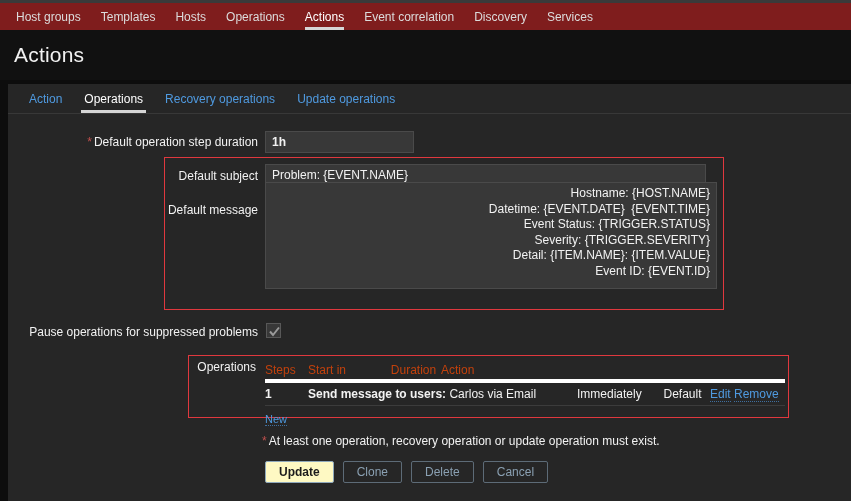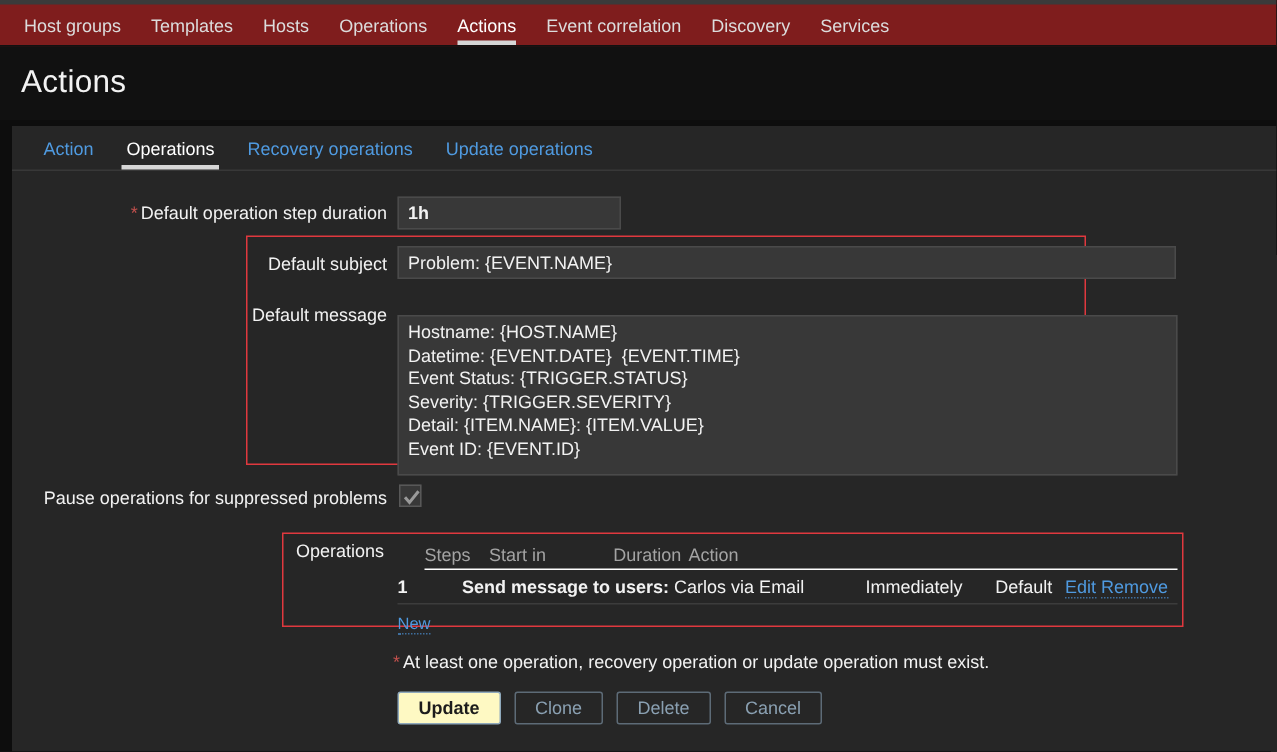--- a/index.html
+++ b/index.html
@@ -193,24 +193,23 @@
     top: 360px;
     width: 520px;
     font-size: 12px;
   }
   .optable .hdr, .optable .row {
     display: flex;
     align-items: center;
     height: 20px;
   }
   .optable .hdr {
-    color: #a3a3a3;
-    border-bottom: 1px solid #ffffff;
+    color: #c2410c;
+    border-bottom: 4px solid #ffffff;
     height: 19px;
-    margin-left: 18px;
   }
   .optable .row {
     border-bottom: 1px solid #3c3c3c;
     height: 22px;
   }
   .c-steps    { width: 43px; flex: none; }
   .c-details  { width: 269px; flex: none; }
   .c-start    { width: 78px; flex: none; }
   .c-duration { width: 55px; flex: none; text-align: center; }
   .c-action   { width: 70px; flex: none; }
@@ -325,24 +324,24 @@
 </div>
 
 <div class="lbl" style="left:76px; top:135px; width:182px;">
   <span class="req">*</span><span>Default operation step duration</span>
 </div>
 <input class="inp bold" style="left: 265px; top: 131px; width: 149px; height: 22px;" value="1h">
 
 <div class="redbox" style="left:164px; top:157px; width:560px; height:153px;"></div>
 
 <div class="lbl" style="left:100px; top:169px; width:158px;">Default subject</div>
-<input class="inp" style="left: 265px; top: 164px; width: 519px; height: 22px;" value="Problem: {EVENT.NAME}">
+<input class="inp" style="left: 265px; top: 164px; width: 441px; height: 22px;" value="Problem: {EVENT.NAME}">
 
 <div class="lbl" style="left:100px; top:203px; width:158px;">Default message</div>
-<textarea class="inp" style="left: 265px; top: 210px; width: 520px; height: 107px;">Hostname: {HOST.NAME}
+<textarea class="inp" style="left: 265px; top: 182px; width: 452px; height: 107px; text-align: right;">Hostname: {HOST.NAME}
 Datetime: {EVENT.DATE}  {EVENT.TIME}
 Event Status: {TRIGGER.STATUS}
 Severity: {TRIGGER.SEVERITY}
 Detail: {ITEM.NAME}: {ITEM.VALUE}
 Event ID: {EVENT.ID}</textarea>
 
 <div class="lbl" style="left:26px; top:325px; width:232px;">Pause operations for suppressed problems</div>
 <div class="chk" style="left:266px; top:323px;">
   <svg width="13" height="13" viewBox="0 0 13 13">
     <path d="M2 6.5 L5 10 L11 2.5" stroke="#9a9a9a" stroke-width="2" fill="none"></path>

